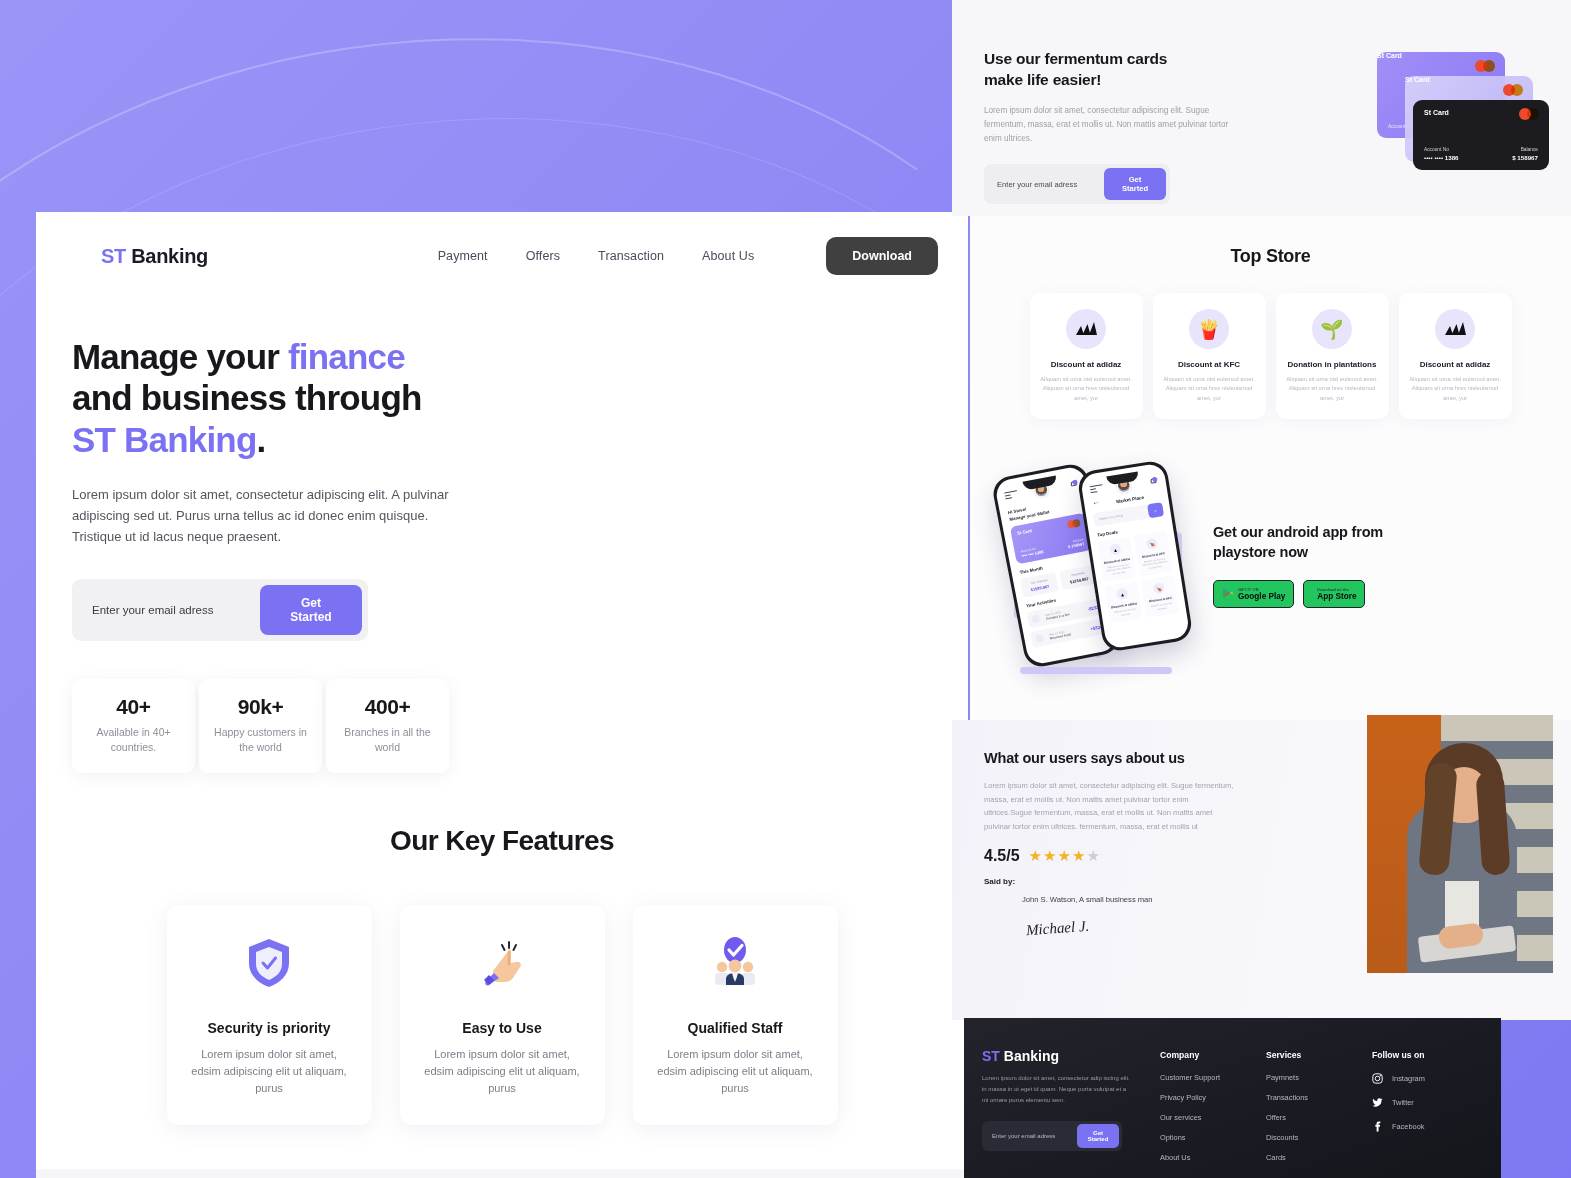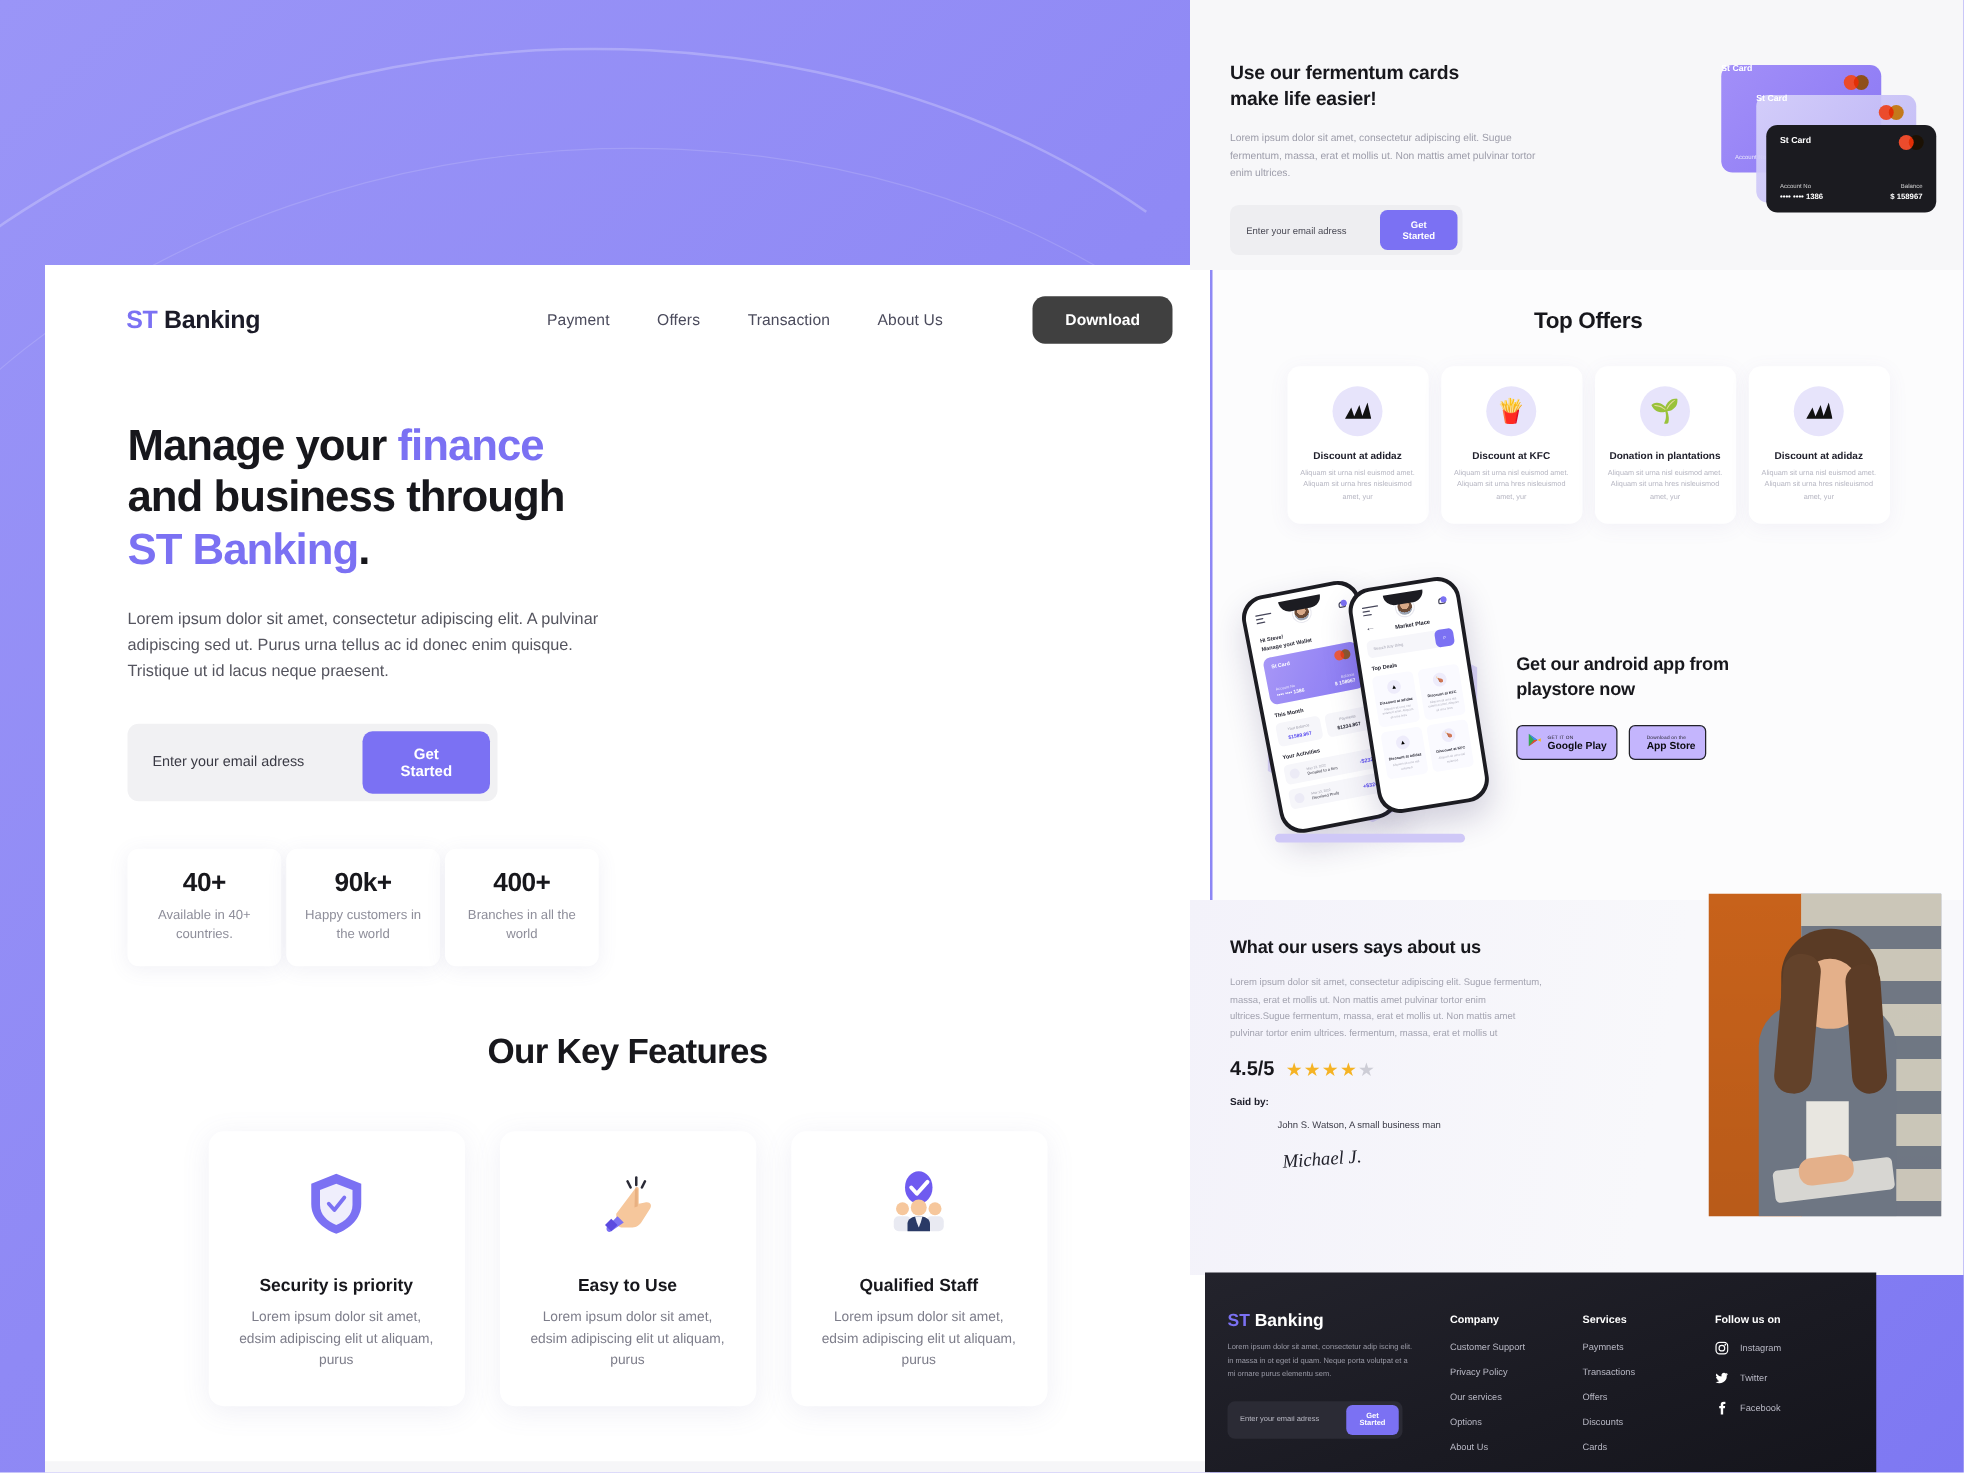--- a/index.html
+++ b/index.html
@@ -51,21 +51,21 @@
   .nav-link { font-size: 12.5px; color: #4b4b5c; letter-spacing: 0.1px; cursor: pointer; }
   .download-btn {
     margin-left: 34px;
     background: #404040; color: #fff;
     font-size: 12.5px; font-weight: 600;
     padding: 12px 26px; border-radius: 10px;
     border: none; cursor: pointer;
   }
 
   .hero { display: flex; padding: 26px 0 0 0; position: relative; }
-  .hero-left { width: 500px; padding-left: 66px; padding-top: 28px; }
+  .hero-left { width: 500px; padding-left: 36px; padding-top: 28px; }
   h1.hero-title {
     font-size: 35px; line-height: 1.18; letter-spacing: -0.8px;
     font-weight: 700; color: #17171c;
   }
   h1.hero-title .accent { color: #7b71f3; }
   .hero-desc {
     margin-top: 24px; font-size: 13px; line-height: 1.62;
     color: #55555f; max-width: 392px;
   }
   .email-form {
@@ -215,21 +215,21 @@
   .mini-blob { position:absolute; left:22px; top:38px; width:168px;height:165px;background:#ded9fb; clip-path: polygon(50% 0%,100% 25%,100% 75%,50% 100%,0% 75%,0% 25%); }
   .mini-phone { position:absolute; border-radius:18px; background:#1c1c22; padding:3px; box-shadow:0 12px 26px rgba(40,30,90,.2); }
   #miniA { width:96px;height:193px; left:16px; top:14px; transform:rotate(-11deg); }
   #miniB { width:90px;height:182px; left:98px; top:10px; transform:rotate(-9deg); }
   .mini-phone .screen { width:100%;height:100%;border-radius:16px;background:#fff;overflow:hidden;position:relative; }
   .mini-bar { position:absolute; left:28px; top:212px; width:152px;height:7px;border-radius:5px;background:#cfc8f7; }
   .app-text { padding-left: 16px; padding-bottom: 10px; }
   .app-h { font-size: 14.5px; font-weight:700; color:#17171c; line-height:1.4; letter-spacing:-0.2px; }
   .app-p { margin-top: 13px; font-size: 7.6px; line-height:1.75; color:#9d9daa; width: 228px; }
   .badges { display:flex; gap: 9px; margin-top: 18px; }
-  .badge { display:flex; align-items:center; gap:5px; border:1px solid #22222a; border-radius:5px; padding:4px 8px; background:#c4b5fd; }
+  .badge { display:flex; align-items:center; gap:5px; border:1px solid #22222a; border-radius:5px; padding:4px 8px; background:#22c55e; }
   .badge .sm { font-size:3.8px; color:#1a1a20; letter-spacing:.2px; line-height:1.1; }
   .badge .lg { font-size:8.2px; font-weight:700; color:#0b0b10; line-height:1.1; }
 
   .rp3 { position:absolute; top:720px; left:0; width:619px; height:300px; background: linear-gradient(100deg,#f3f2fa 0%, #f8f8fb 60%); }
   .test-left { padding: 30px 0 0 32px; width: 330px; }
   .test-h { font-size: 14.5px; font-weight:700; color:#17171c; letter-spacing:-0.2px; }
   .test-p { margin-top: 13px; font-size: 7.6px; line-height:1.78; color:#a3a3b0; width: 250px; }
   .rating { display:flex; align-items:center; gap:9px; margin-top: 14px; }
   .rating .score { font-size: 16px; font-weight:700; color:#17171c; }
   .stars { font-size: 15px; color:#f5b324; letter-spacing: 1px; }
@@ -452,21 +452,21 @@
           <div style="text-align:right">
             <div class="k">Balance</div>
             <div class="v">$ 158967</div>
           </div>
         </div>
       </div>
     </div>
   </div>
 
   <div class="rp2">
-    <div class="rp2-h">Top Offers</div>
+    <div class="rp2-h">Top Store</div>
     <div class="offer-row">
       <div class="offer-card">
         <div class="offer-circ">
           <svg width="22" height="14" viewBox="0 0 22 14">
               <path d="M1 13 L6 4 L9 13 Z M7.5 13 L12.5 2 L15.5 13 Z M14 13 L19 0 L22 13 Z" fill="#111"></path>
             </svg>
         </div>
         <div class="offer-t">Discount at adidaz</div>
         <div class="offer-p">Aliquam sit urna nisl euismod amet. Aliquam sit urna hres nisleuismod amet, yur</div>
       </div>

